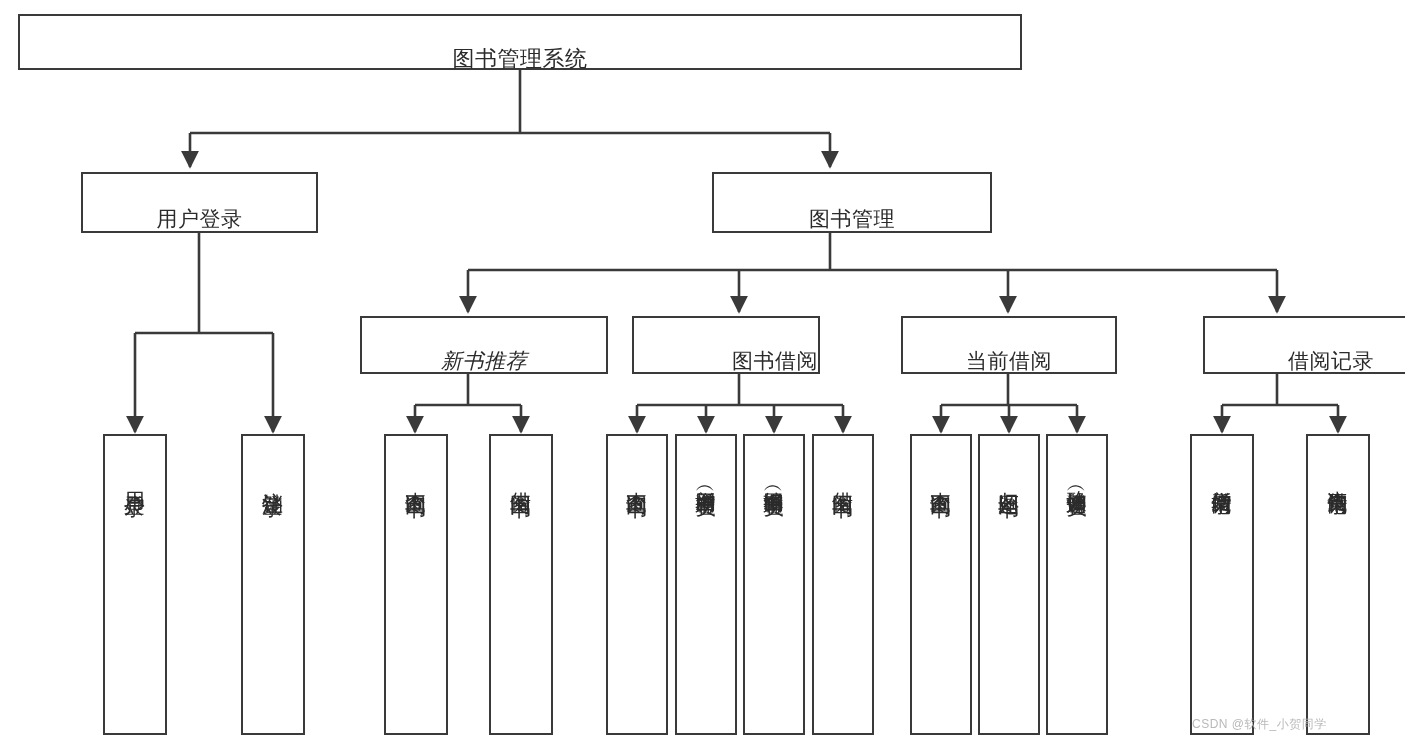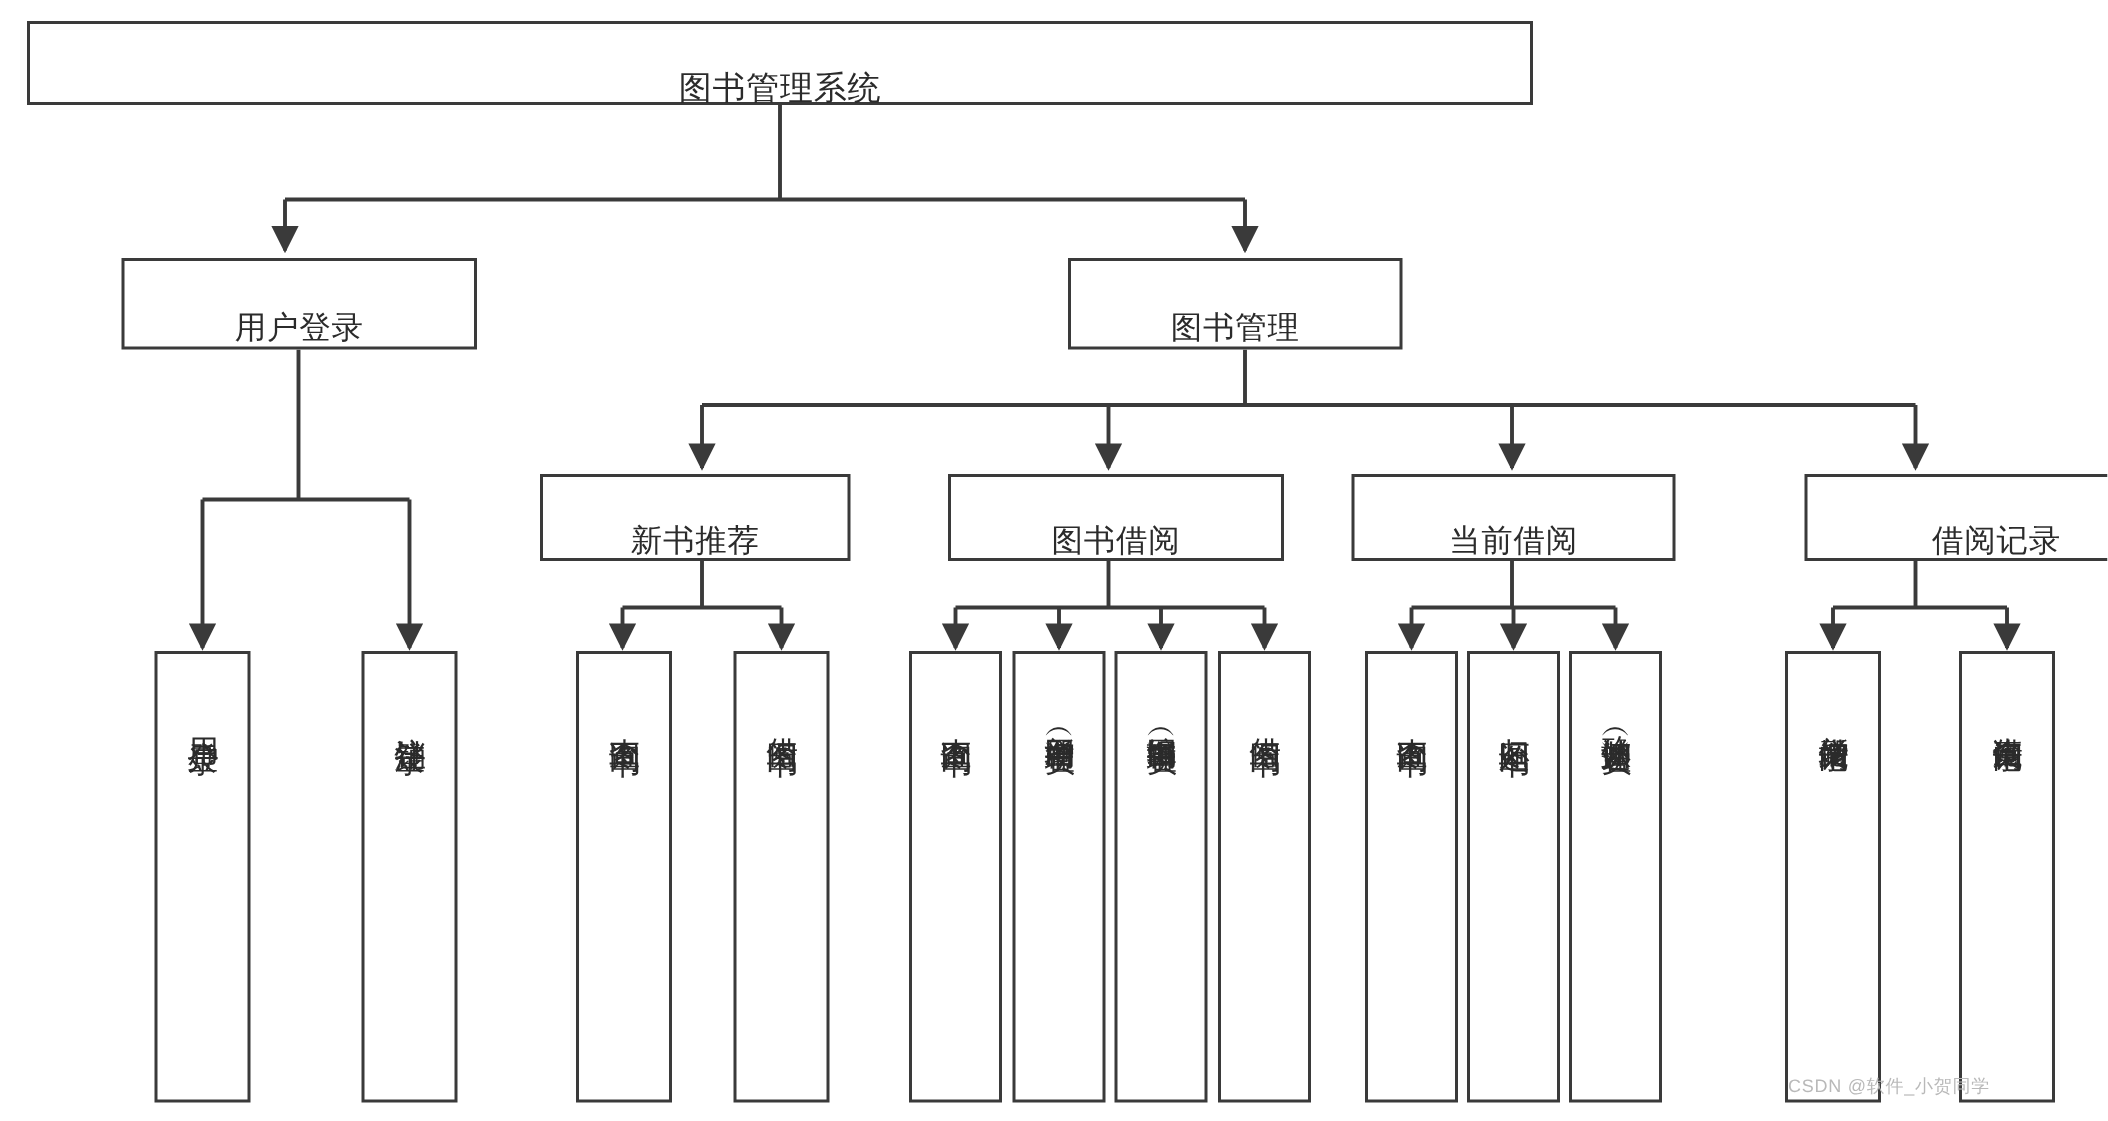--- a/index.html
+++ b/index.html
@@ -136,28 +136,28 @@
     </g>
   </svg>
 
   <div class="node horiz root" style="left:18px; top:14px; width:1004px; height:56px;">
     <span class="node-label">图书管理系统</span>
   </div>
 
   <div class="node horiz" style="left:81px; top:172px; width:237px; height:61px;">
     <span class="node-label">用户登录</span>
   </div>
-  <div class="node horiz" style="left:712px; top:172px; width:223px; height:61px;justify-content:center;">
+  <div class="node horiz" style="left:712px; top:172px; width:280px; height:61px;justify-content:center;">
     <span class="node-label">图书管理</span>
   </div>
 
-  <div class="node horiz" style="left:360px; top:316px; width:207px; height:58px;">
+  <div class="node horiz" style="left:360px; top:316px; width:248px; height:58px;font-style:italic;">
     <span class="node-label">新书推荐</span>
   </div>
-  <div class="node horiz" style="left:632px; top:316px; width:224px; height:58px;">
+  <div class="node horiz" style="left:632px; top:316px; width:188px; height:58px;justify-content:flex-end;">
     <span class="node-label">图书借阅</span>
   </div>
   <div class="node horiz" style="left:901px; top:316px; width:216px; height:58px;align-items:center;">
     <span class="node-label">当前借阅</span>
   </div>
   <div class="node horiz" style="left:1203px; top:316px; width:256px; height:58px;">
     <span class="node-label">借阅记录</span>
   </div>
 
   <div class="node leaf" style="left:103px; top:434px; width:64px; height:301px;">

